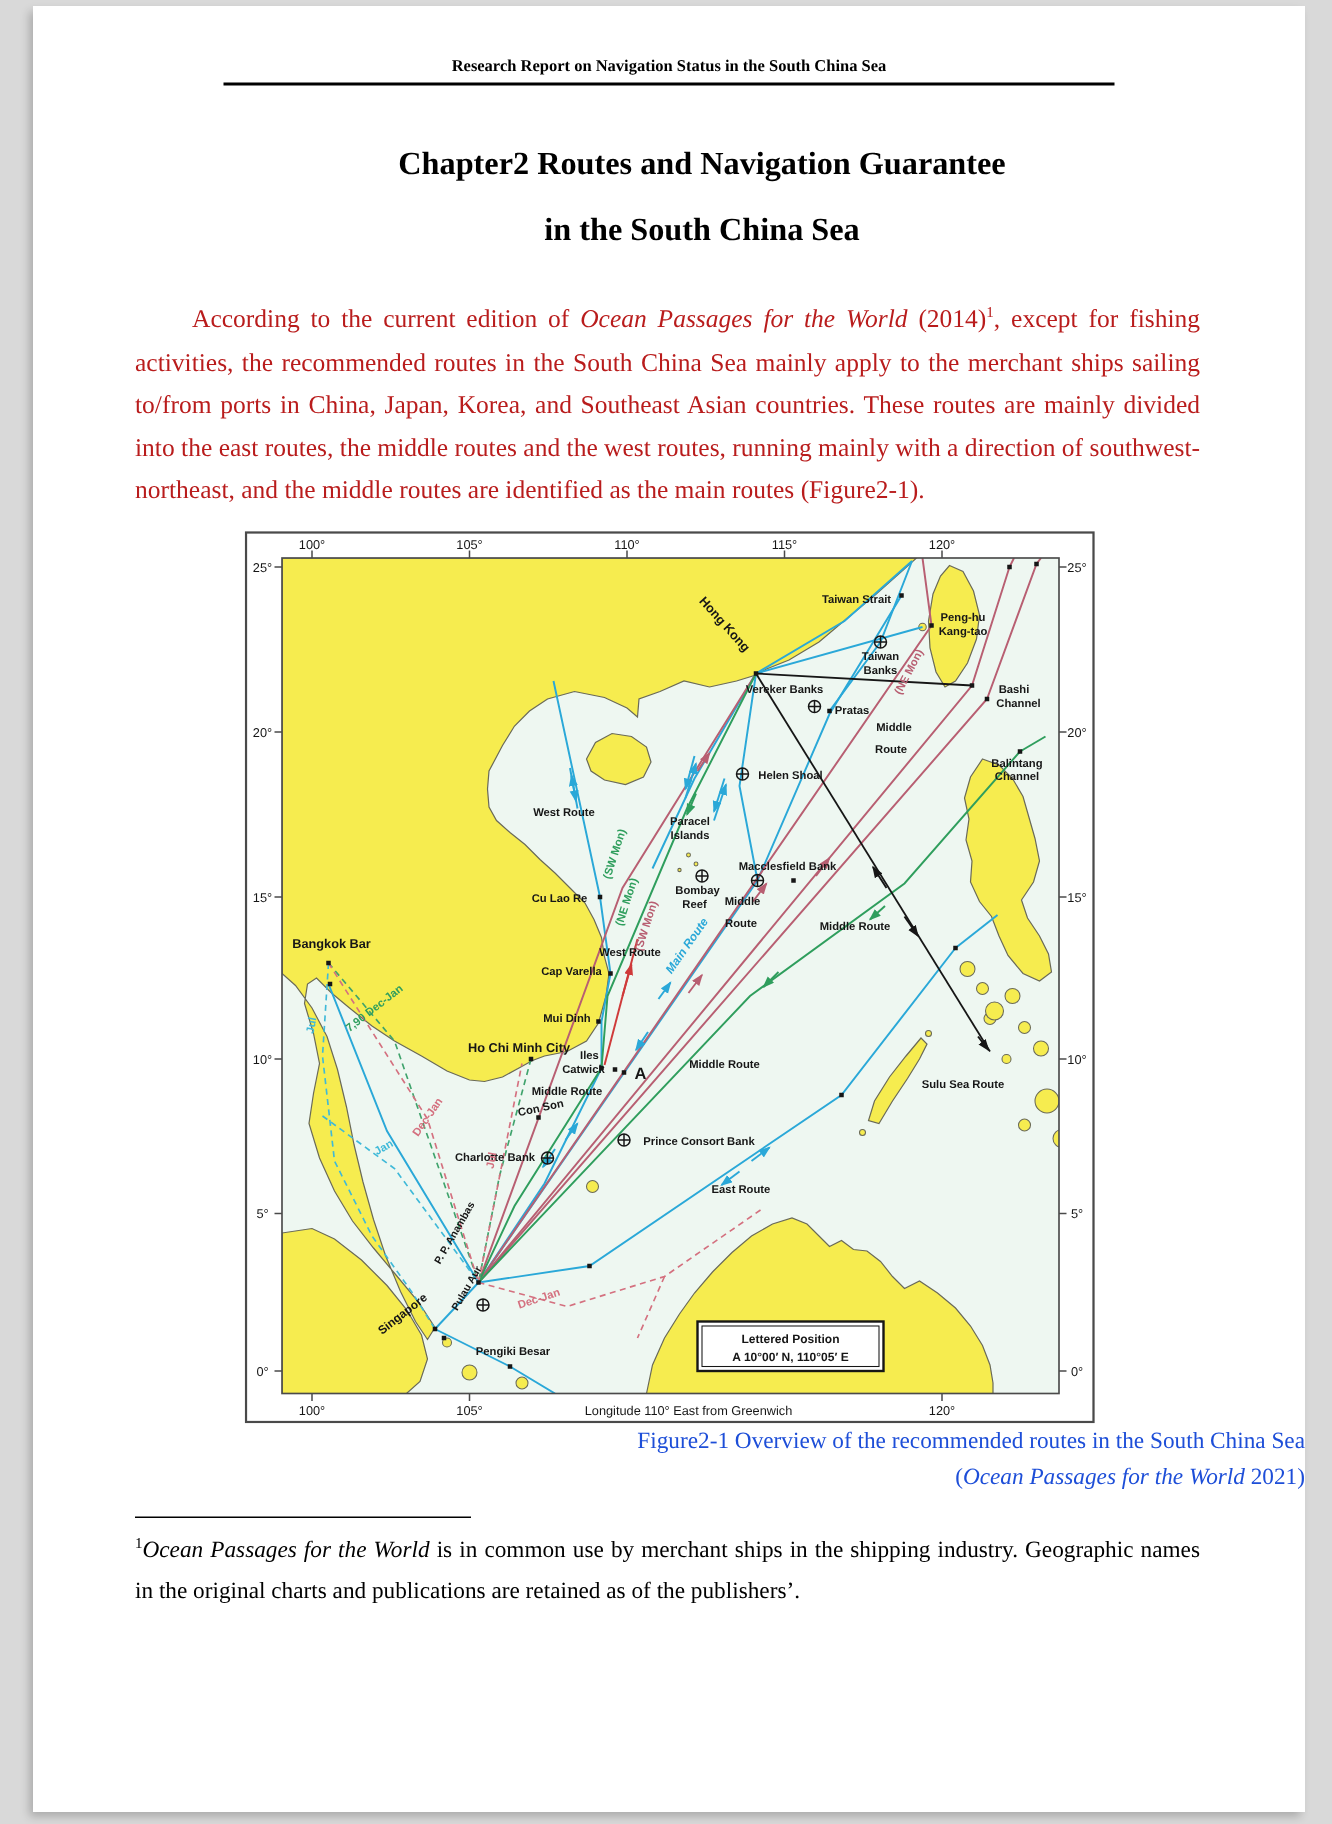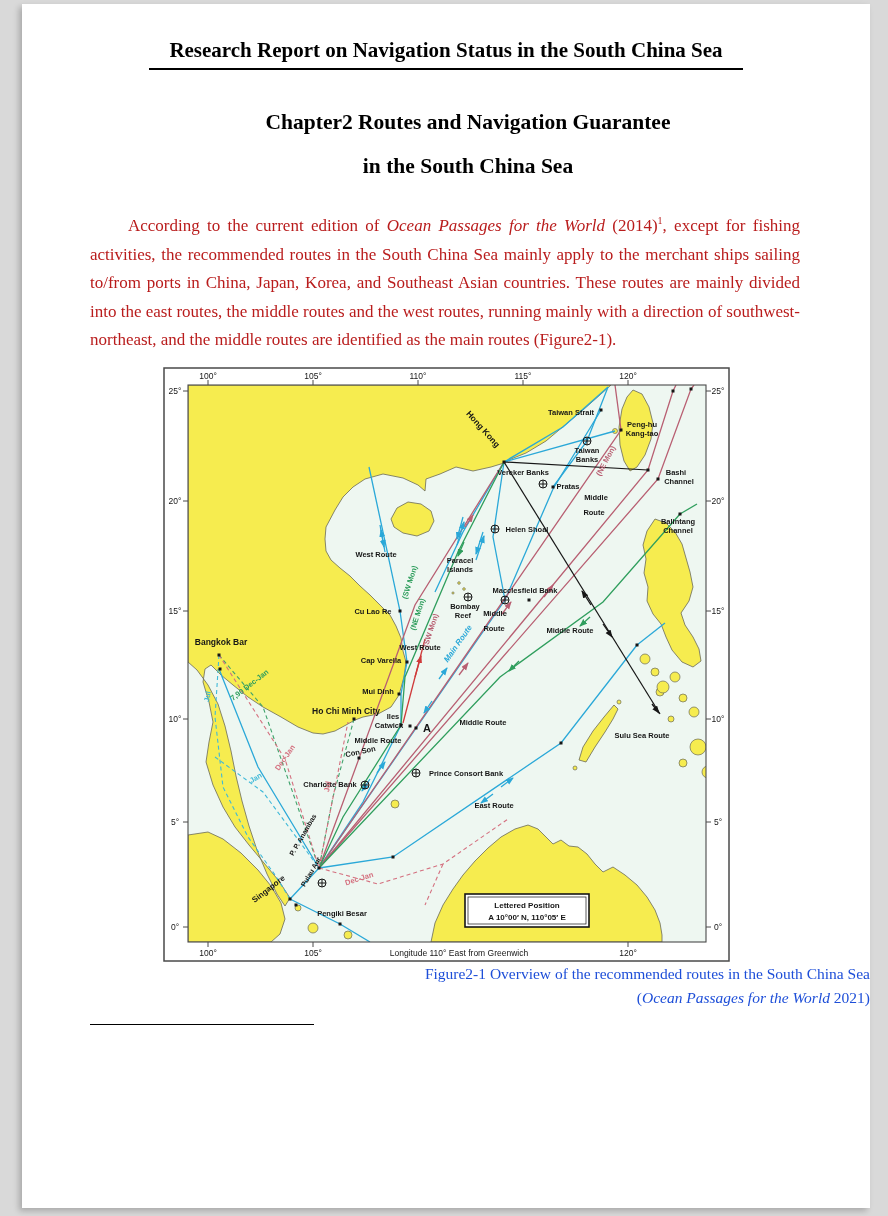--- a/index.html
+++ b/index.html
@@ -1,19 +1,19 @@
 <!DOCTYPE html>
 <html><head>
 <meta charset="utf-8">
 <style>
   html,body{margin:0;padding:0;background:#d9d9d9;font-family:"Liberation Serif",serif;}
   .canvas{width:888px;height:1216px;position:relative;background:#d9d9d9;overflow:hidden;}
   .page{position:absolute;left:22px;top:4px;width:848px;height:1204px;background:#ffffff;
         box-shadow:-3px 3px 6px rgba(0,0,0,0.22);}
-  .hdr{margin-top:34px;text-align:center;font-weight:bold;font-size:21px;color:#000;}
+  .hdr{margin-top:34px;text-align:center;font-weight:bold;font-size:11px;color:#000;}
   .hdr-rule{width:594px;margin:5px auto 0 auto;border-top:2px solid #000;}
   .title{margin-top:30px;text-align:center;font-weight:bold;font-size:21.5px;line-height:44px;color:#000;padding-left:44px;}
   .bodytext{margin:24px 70px 0 68px;font-size:17px;line-height:28.5px;text-align:justify;
             text-indent:38px;color:#b91c1c;}
   .figure{margin:12px auto 0 auto;width:567px;height:595px;}
   .caption{margin-top:0;text-align:right;font-size:15.5px;line-height:24px;color:#1d4ed8;}
   .fn-rule{margin:14px 0 0 68px;width:224px;border-top:1.5px solid #000;}
   .footnote{margin:8px 70px 0 68px;font-size:15.5px;line-height:27px;text-align:justify;color:#000;}
   .footnote .ind{text-indent:38px;display:inline;}
   .footer{margin-top:18px;text-align:center;font-size:15.5px;color:#000;}
@@ -340,16 +340,17 @@
           </g>
       </svg>
     </div>
 
     <div class="caption">
       <div>Figure2-1 Overview of the recommended routes in the South China Sea</div>
       <div><span>(</span><i>Ocean Passages for the World</i><span> 2021)</span></div>
     </div>
 
     <div class="fn-rule"></div>
+    <p class="footnote"><span class="ind"><sup>1</sup><i>Ocean Passages for the World</i></span><span> is in common use by merchant ships in the shipping industry. </span><span>Geographic names in the original charts and publications are retained as of the publishers’.</span></p>
 
 
   </div>
 </div>
 
 </body></html>

